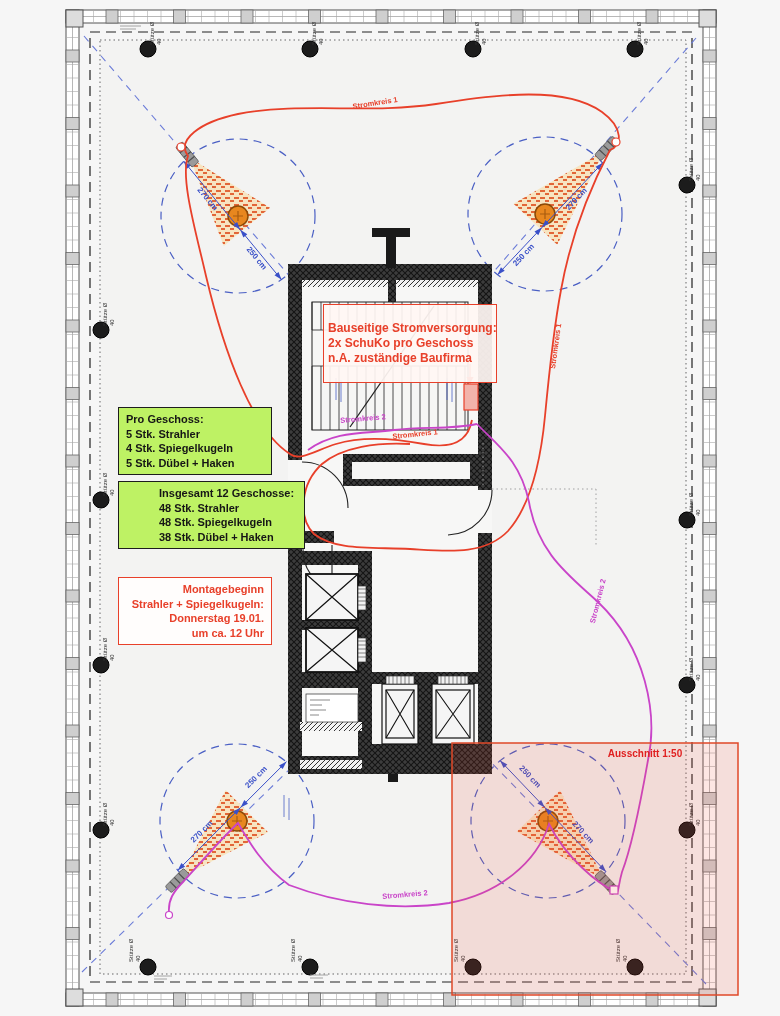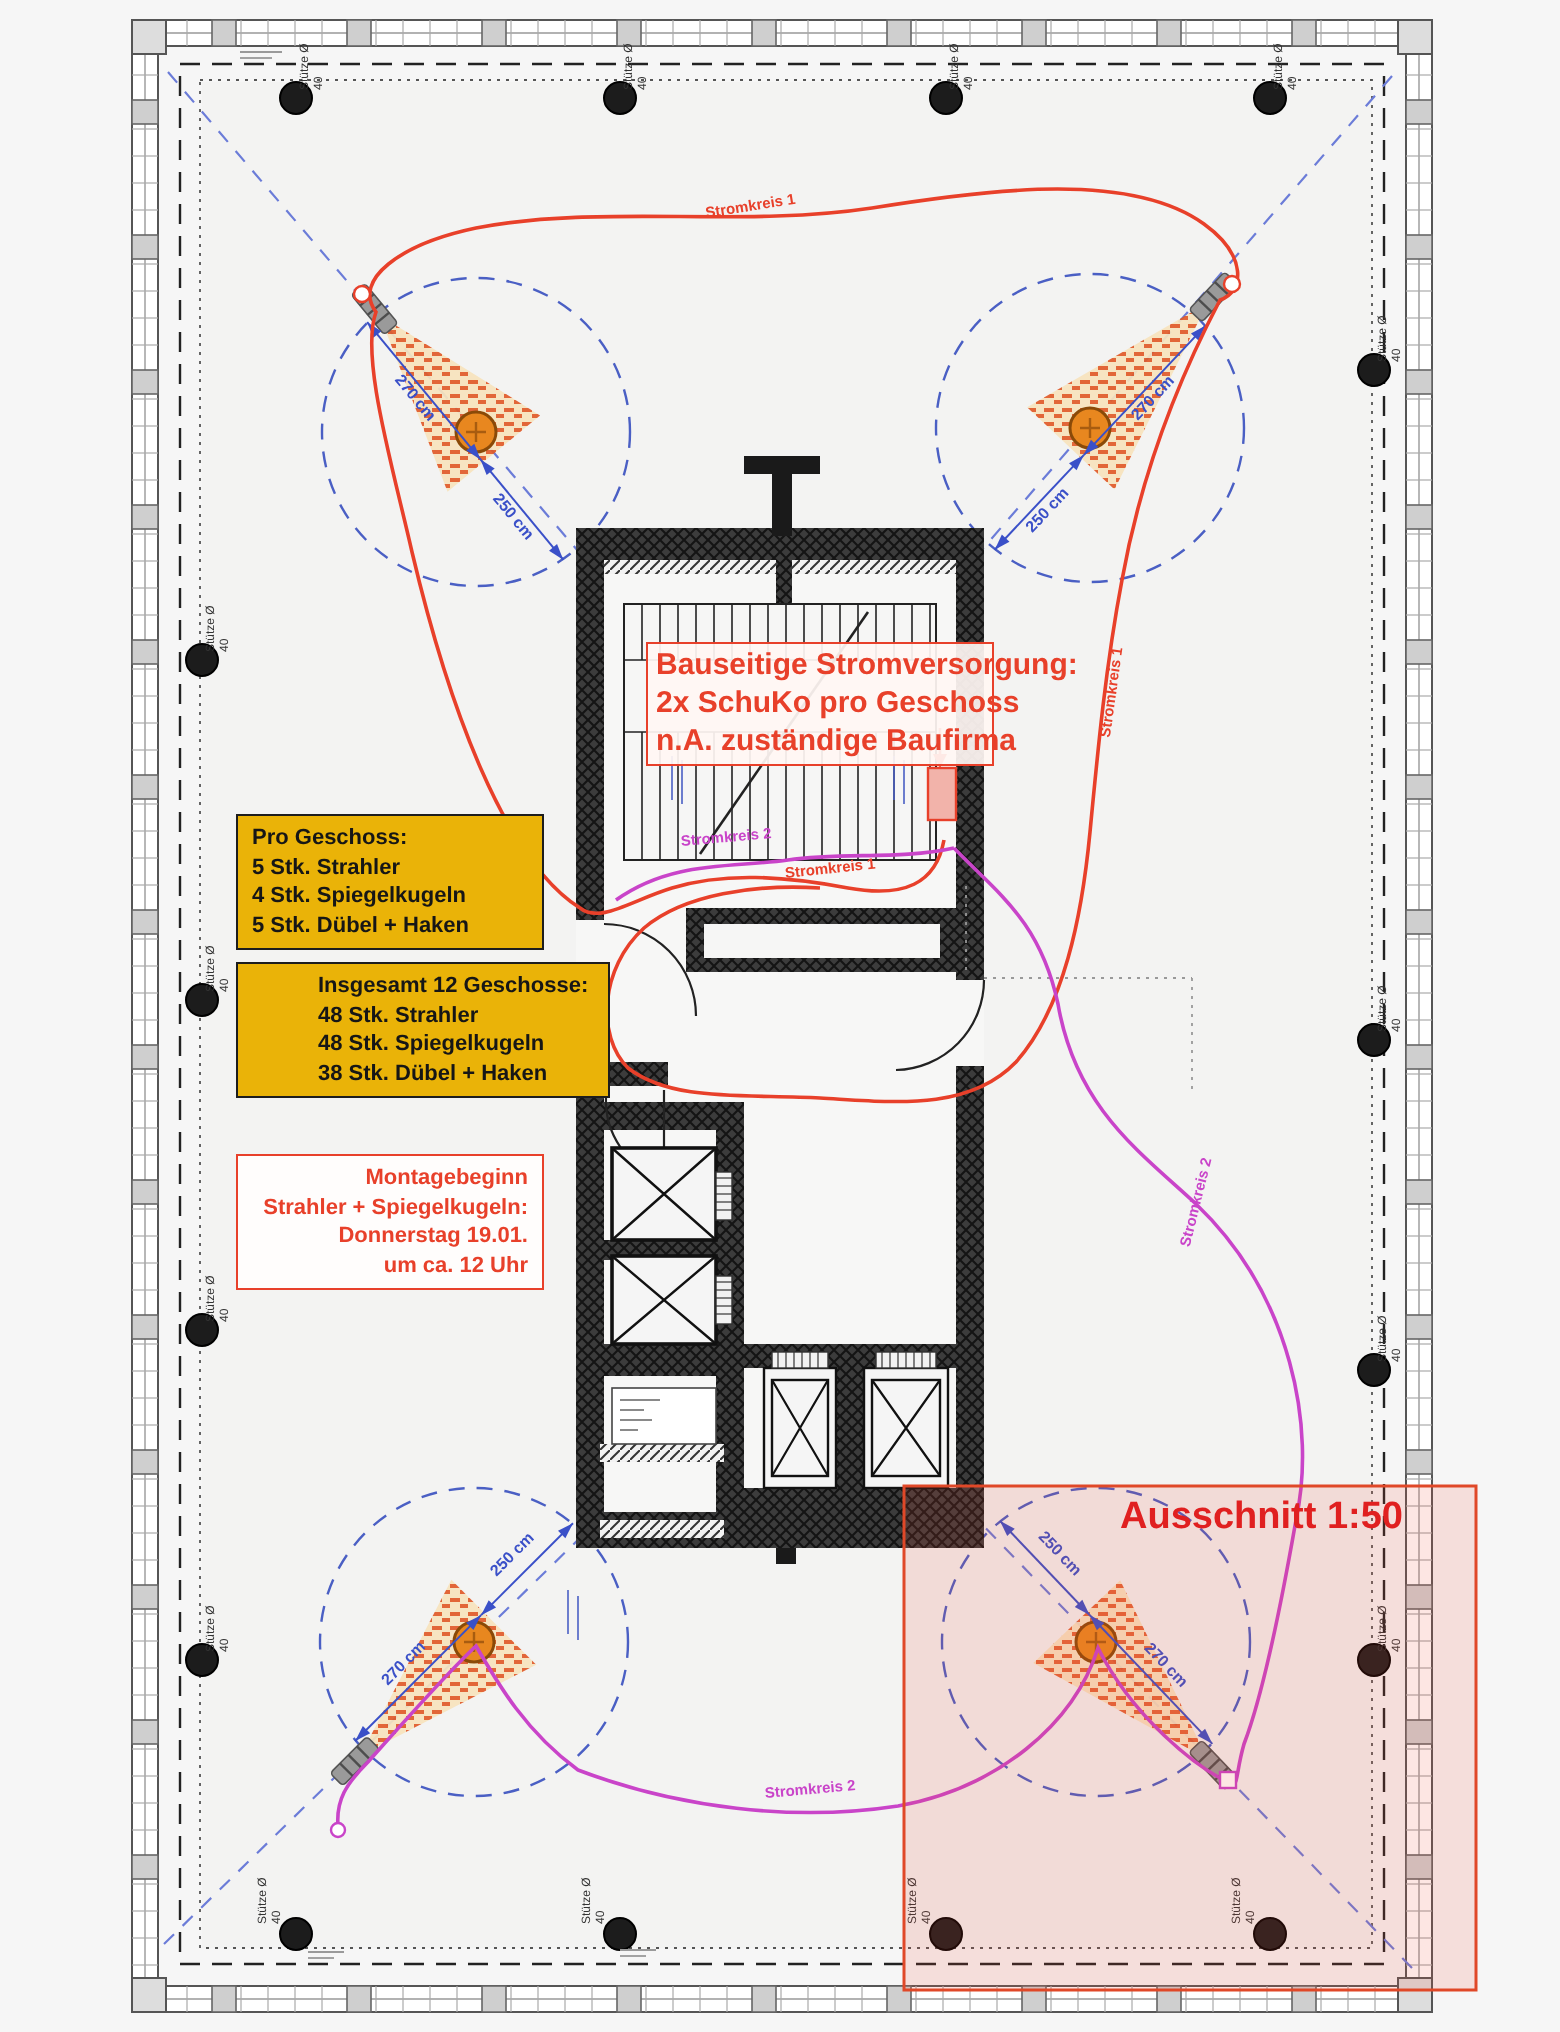--- a/index.html
+++ b/index.html
@@ -1,25 +1,25 @@
 <!DOCTYPE html>
 <html><head>
 <meta charset="utf-8">
 <style>
   html,body{margin:0;padding:0;}
   body{width:780px;height:1016px;background:#f6f6f6;font-family:"Liberation Sans",sans-serif;position:relative;overflow:hidden;}
   #stage{position:absolute;left:0;top:0;width:780px;height:1016px;}
   svg{position:absolute;left:0;top:0;}
-  .note-box{position:absolute;background:#eab308;border:1.2px solid #1d1d1d;padding:4px 7px;font-size:11px;font-weight:bold;color:#161616;line-height:1.32;white-space:nowrap;}
+  .note-box{position:absolute;background:#bef264;border:1.2px solid #1d1d1d;padding:4px 7px;font-size:11px;font-weight:bold;color:#161616;line-height:1.32;white-space:nowrap;}
   .note-box.red{border-color:#e8402a;color:#e8402a;background:#fffdfc;text-align:right;}
-  .power-box{position:absolute;left:323px;top:321px;width:164px;border:1.5px solid #e8402a;background:rgba(255,246,243,.93);color:#e8402a;font-weight:bold;font-size:15px;line-height:1.25;padding:2px 4px;white-space:nowrap;}
+  .power-box{position:absolute;left:323px;top:304px;width:164px;border:1.5px solid #e8402a;background:rgba(255,246,243,.93);color:#e8402a;font-weight:bold;font-size:12px;line-height:1.25;padding:16px 4px;white-space:nowrap;}
   .cable-label{position:absolute;font-size:7.5px;font-weight:bold;white-space:nowrap;transform-origin:left top;}
   .cable-label.c1{color:#e8402a;}
   .cable-label.c2{color:#c944c9;}
-  .ausschnitt-label{position:absolute;left:560px;top:748px;width:170px;text-align:left;font-size:19px;font-weight:bold;color:#e02020;}
+  .ausschnitt-label{position:absolute;left:560px;top:748px;width:170px;text-align:center;font-size:10px;font-weight:bold;color:#e02020;}
   .dimt{font:bold 8px "Liberation Sans",sans-serif;fill:#3a50c8;}
   .colt{font:6px "Liberation Sans",sans-serif;fill:#333;}
 </style>
 </head>
 <body>
 
 <div id="stage">
 <svg width="780" height="1016" viewBox="0 0 780 1016">
   <defs>
     <pattern id="xhatch" width="6" height="6" patternUnits="userSpaceOnUse">

